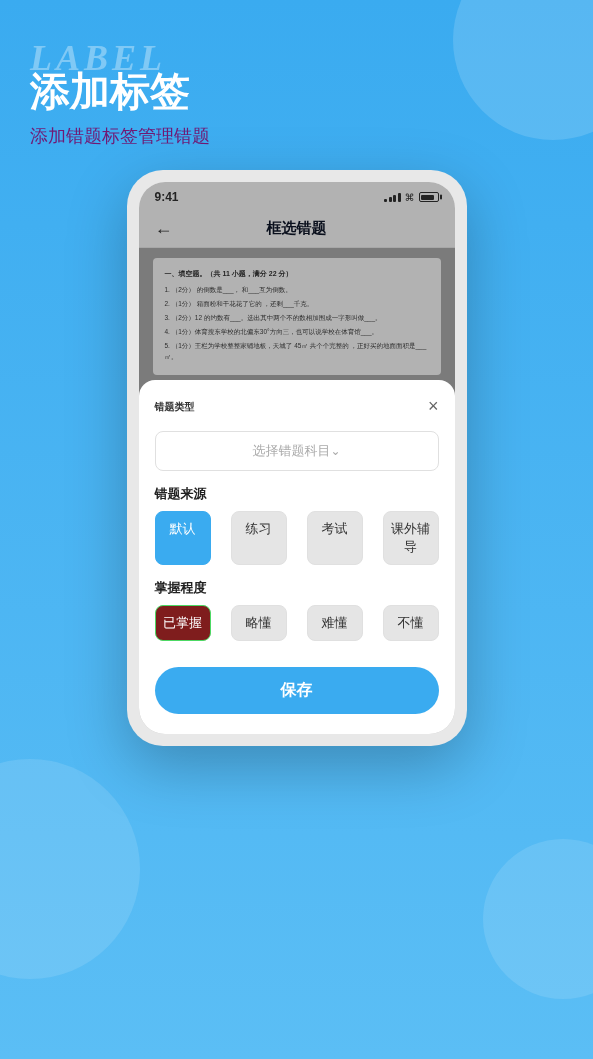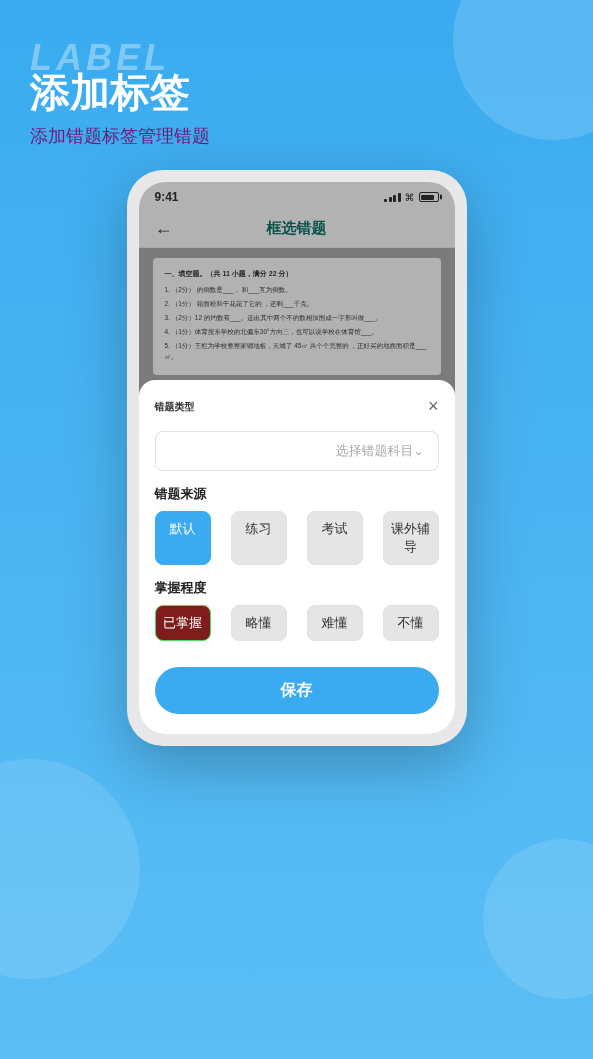--- a/index.html
+++ b/index.html
@@ -47,20 +47,21 @@
       border-radius: 50%;
       background: rgba(255,255,255,0.12);
     }
 
     
     .header {
       position: absolute;
       top: 40px;
       left: 30px;
       right: 30px;
+      font-family: Liberation Serif, serif;
     }
     .label-watermark {
       font-size: 36px;
       font-weight: 800;
       color: rgba(255,255,255,0.35);
       letter-spacing: 4px;
       font-style: italic;
       line-height: 1;
       margin-bottom: -8px;
     }
@@ -174,21 +175,21 @@
     .nav-back {
       font-size: 18px;
       color: #333;
       cursor: pointer;
     }
     .nav-title {
       flex: 1;
       text-align: center;
       font-size: 15px;
       font-weight: 600;
-      color: #0f766e;
+      color: #0f172a;
     }
     .nav-spacer {
       width: 18px;
     }
 
     
     .doc-area {
       background: #b0b0b0;
       height: 180px;
       overflow: hidden;
@@ -262,21 +263,21 @@
       color: #222;
       margin-bottom: 8px;
     }
 
     
     .subject-select {
       border: 1px solid #e0e0e0;
       border-radius: 8px;
       padding: 10px 14px;
       display: flex;
-      justify-content: flex-end;
+      justify-content: center;
       align-items: center;
       margin-bottom: 14px;
       cursor: pointer;
     }
     .subject-placeholder {
       font-size: 13px;
       color: #aaa;
     }
     .chevron-down {
       font-size: 12px;

